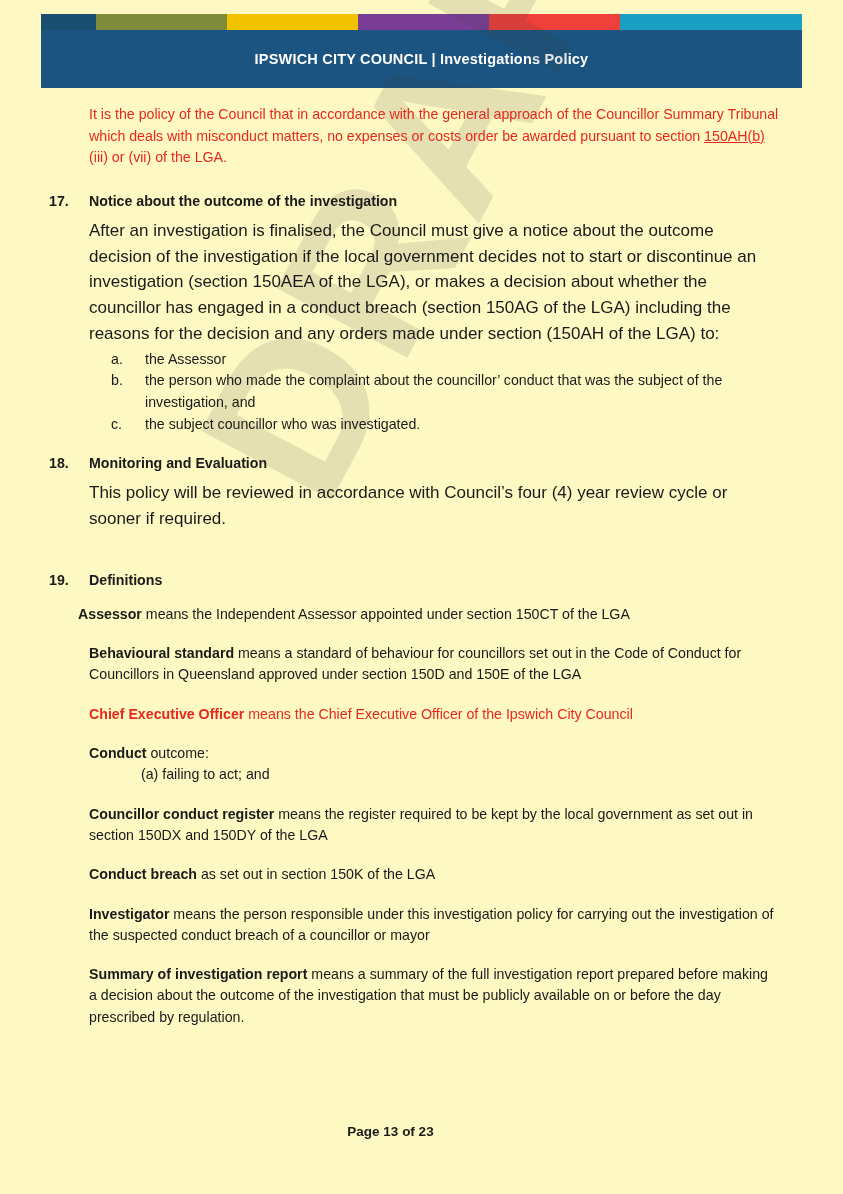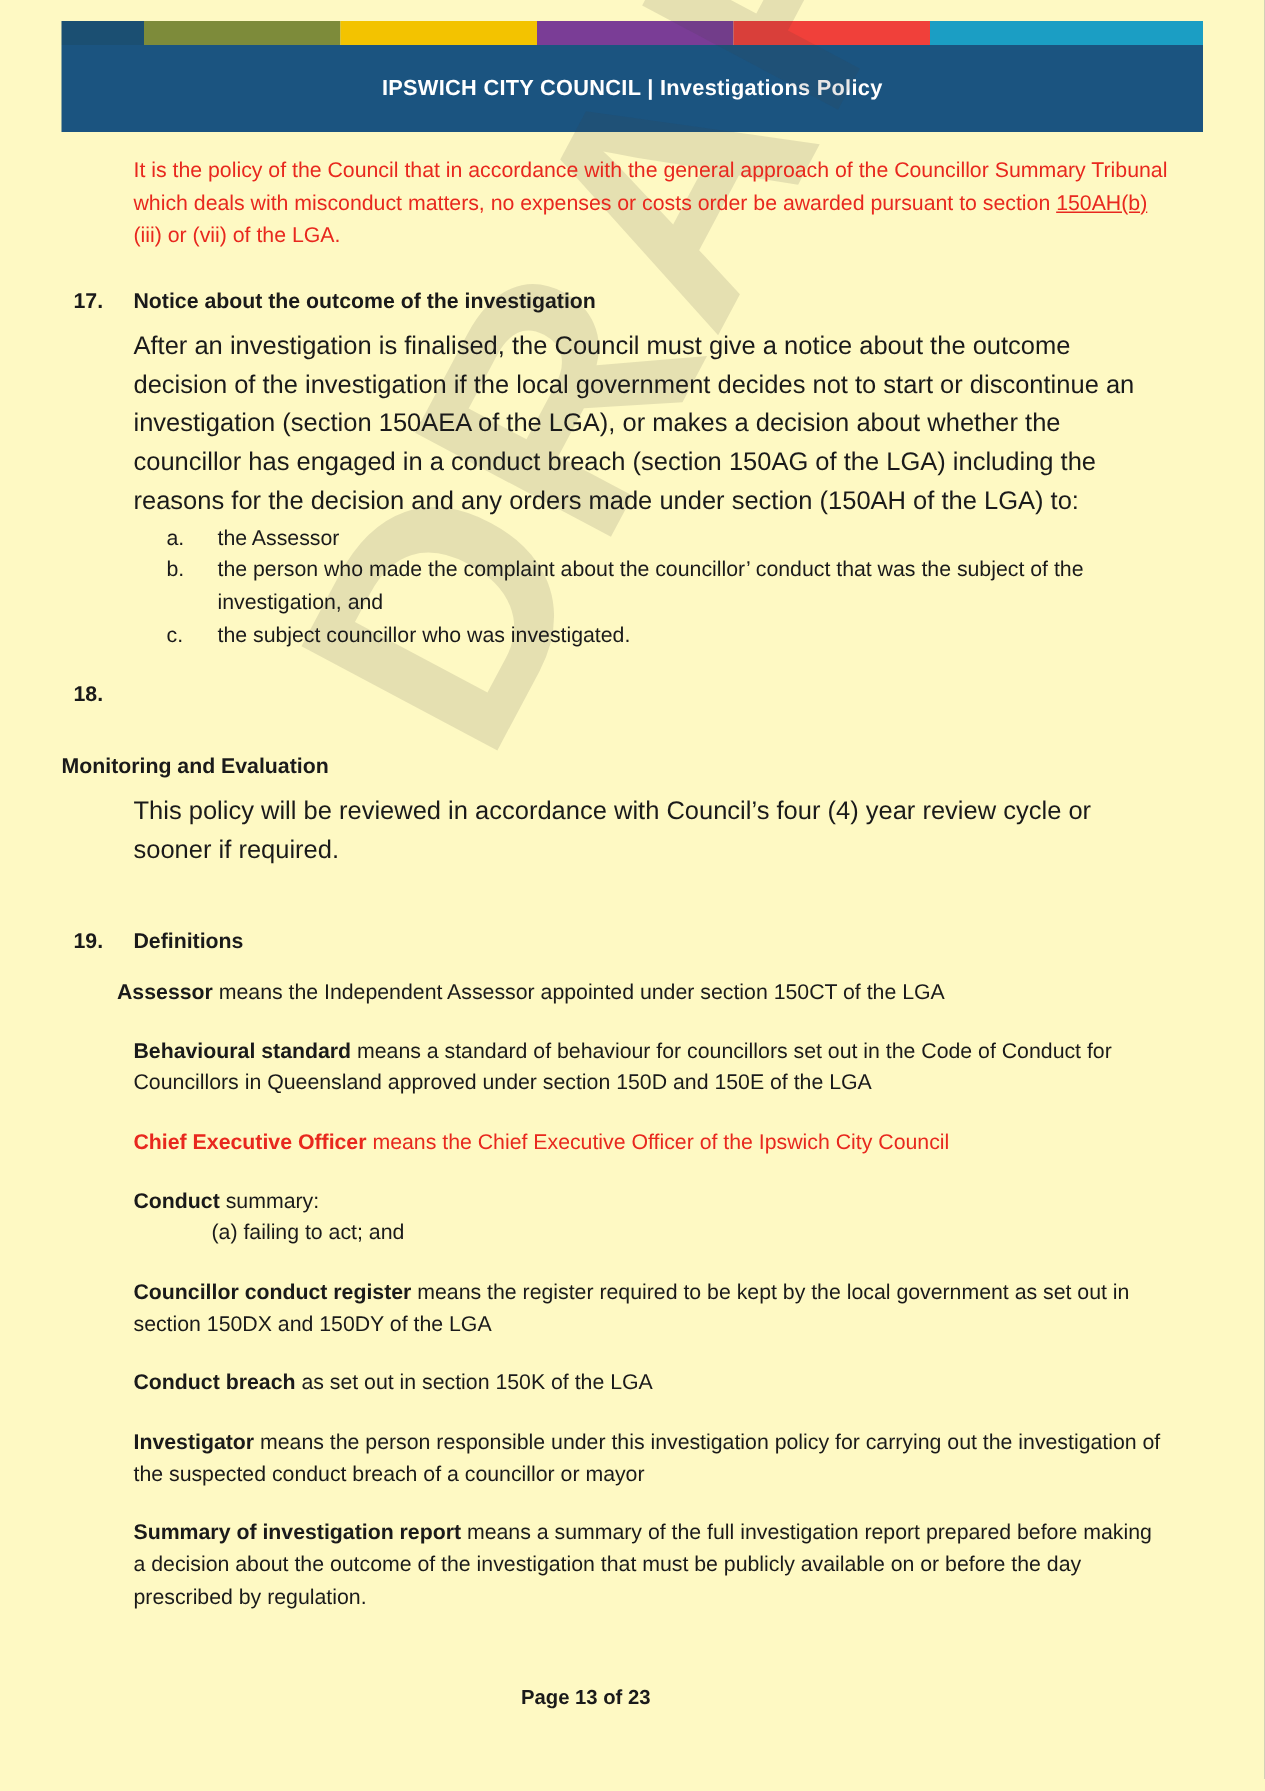--- a/index.html
+++ b/index.html
@@ -206,21 +206,21 @@
       <li>
         <span class="marker">b.</span>
         <span class="txt">the person who made the complaint about the councillor’ conduct that was the subject of the investigation, and</span>
       </li>
       <li>
         <span class="marker">c.</span>
         <span class="txt">the subject councillor who was investigated.</span>
       </li>
     </ul>
 
-    <div class="sec" style="margin-top:20px;flex-direction:column;">
+    <div class="sec" style="margin-top:20px;">
       <div class="sec-num">18.</div>
       <div class="sec-head">Monitoring and Evaluation</div>
     </div>
     <div class="block">This policy will be reviewed in accordance with Council’s four (4) year review cycle or sooner if required.</div>
 
     <div class="sec" style="margin-top:40px;">
       <div class="sec-num">19.</div>
       <div class="sec-head">Definitions</div>
     </div>
 
@@ -230,21 +230,21 @@
 
     <div class="def">
       <b>Behavioural standard</b><span> means a standard of behaviour for councillors set out in the Code of Conduct for Councillors in Queensland approved under section 150D and 150E of the LGA</span>
     </div>
 
     <div class="def red">
       <b>Chief Executive Officer</b><span> means the Chief Executive Officer of the Ipswich City Council</span>
     </div>
 
     <div class="def">
-      <b>Conduct</b><b style="font-weight:normal;"> summary:</b>
+      <b>Conduct</b><b style="font-weight:normal;"> outcome:</b>
       <div class="def-sub">(a) failing to act; and</div>
     </div>
 
     <div class="def">
       <b>Councillor conduct register</b><span> means the register required to be kept by the local government as set out in section 150DX and 150DY of the LGA</span>
     </div>
 
     <div class="def">
       <b>Conduct breach</b><span> as set out in section 150K of the LGA</span>
     </div>

